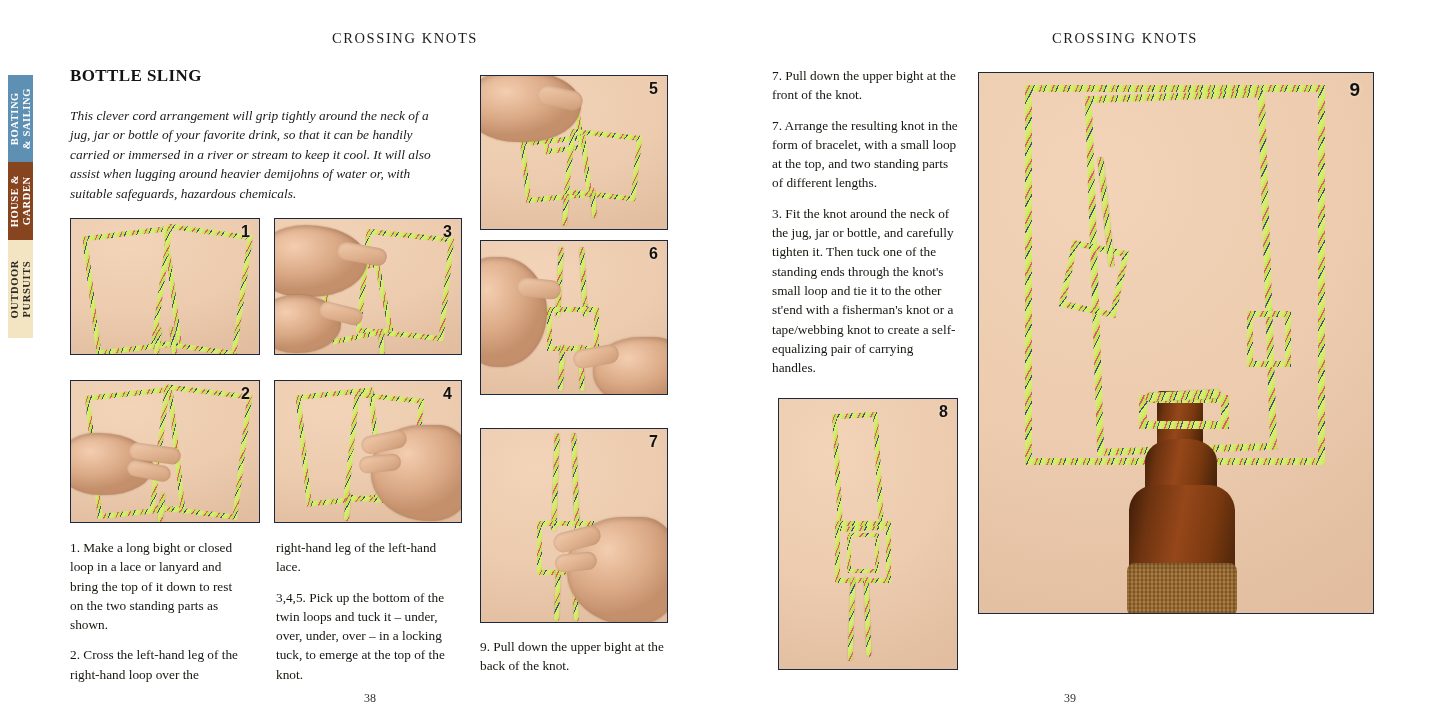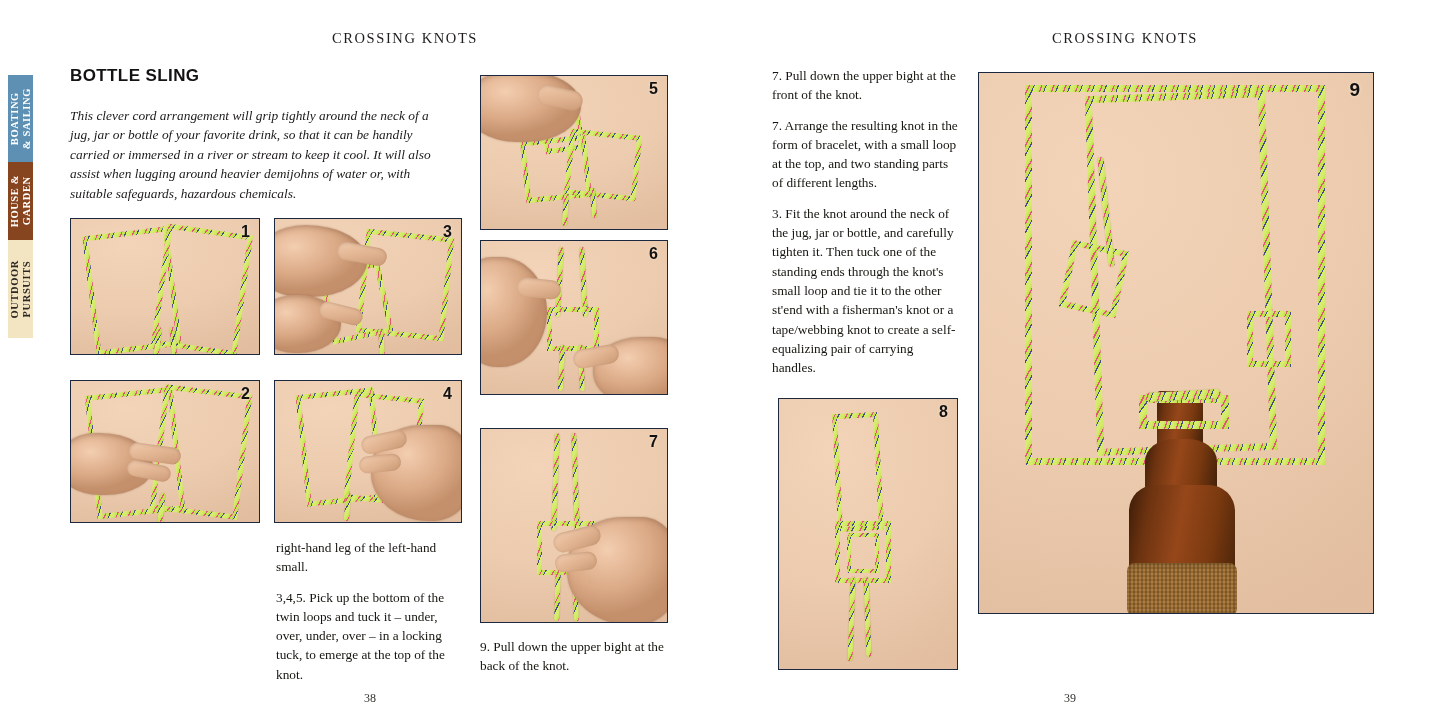--- a/index.html
+++ b/index.html
@@ -52,21 +52,21 @@
     font-family: "Liberation Serif", serif;
   }
   .folio-left  { left: 300px; width: 140px; }
   .folio-right { left: 1000px; width: 140px; }
 
   
   .chapter-title {
     position: absolute; left: 70px; top: 66px;
     font-size: 17px; font-weight: bold; letter-spacing: 0.4px;
     color: #141312;
-    font-family: Liberation Sans, sans-serif;
+    font-family: Liberation Serif, serif;
   }
   .intro {
     position: absolute; left: 70px; top: 106px; width: 372px;
     font-style: italic; font-size: 13.4px; line-height: 19.4px;
     color: #1b1a18;
   }
   .bodytext { font-size: 13.3px; line-height: 19.3px; color: #16150f; }
   .bodytext p + p { margin-top: 11px; }
 
   .col-a { position: absolute; left: 70px;  top: 538px; width: 178px; }
@@ -170,23 +170,27 @@
 PURSUITS</span>
     </div>
   </div>
 
   <div class="runhead runhead-left">CROSSING KNOTS</div>
   <div class="runhead runhead-right">CROSSING KNOTS</div>
 
   <div class="chapter-title">BOTTLE SLING</div>
   <div class="intro">This clever cord arrangement will grip tightly around the neck of a jug, jar or bottle of your favorite drink, so that it can be handily carried or immersed in a river or stream to keep it cool. It will also assist when lugging around heavier demijohns of water or, with suitable safeguards, hazardous chemicals.</div>
 
+  <div class="bodytext col-a">
+    <p>1. Make a long bight or closed loop in a lace or lanyard and bring the top of it down to rest on the two standing parts as shown.</p>
+    <p>2. Cross the left-hand leg of the right-hand loop over the</p>
+  </div>
 
   <div class="bodytext col-b">
-    <p>right-hand leg of the left-hand small.</p>
+    <p>right-hand leg of the left-hand lace.</p>
     <p>3,4,5. Pick up the bottom of the twin loops and tuck it – under, over, under, over – in a locking tuck, to emerge at the top of the knot.</p>
   </div>
 
   <div class="bodytext col-c">
     <p>9. Pull down the upper bight at the back of the knot.</p>
   </div>
 
   <div class="bodytext col-r">
     <p>7. Pull down the upper bight at the front of the knot.</p>
     <p>7. Arrange the resulting knot in the form of bracelet, with a small loop at the top, and two standing parts of different lengths.</p>

